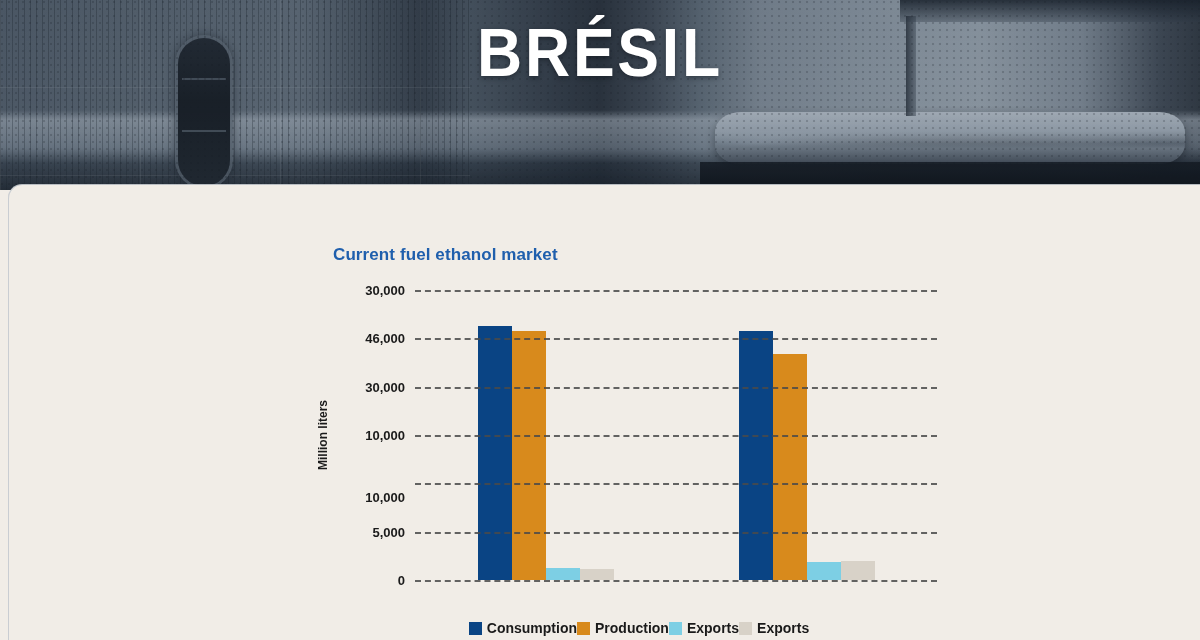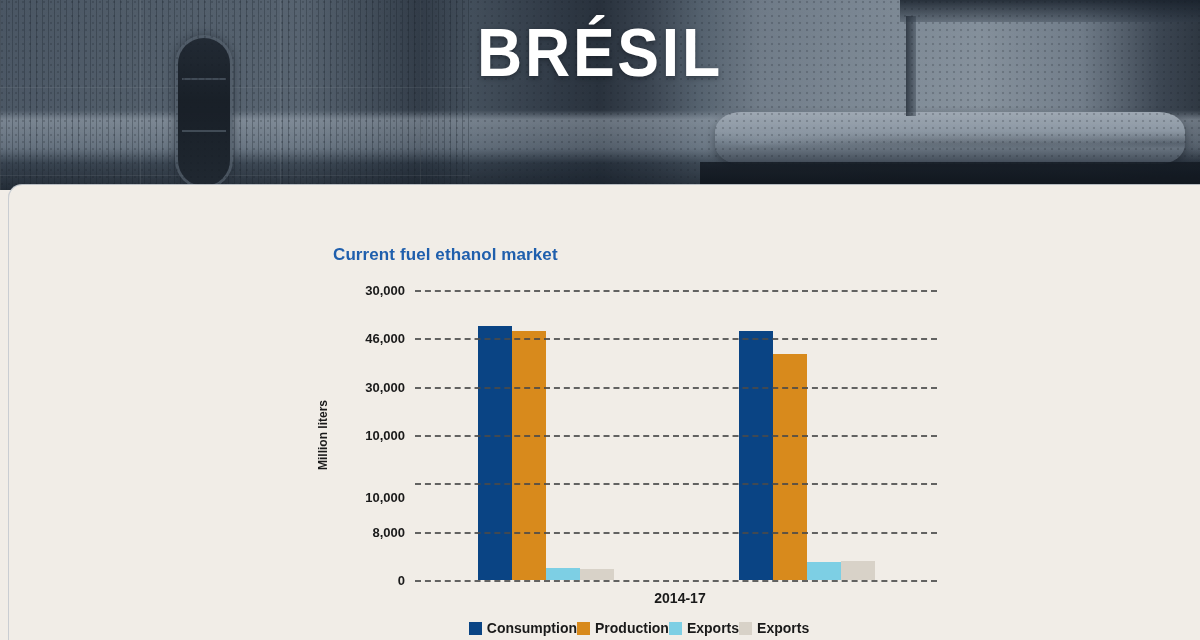--- a/index.html
+++ b/index.html
@@ -314,21 +314,21 @@
         <div class="y-axis-title">
           <span>Million liters</span>
         </div>
 
         <div class="y-ticks" id="y-ticks">
             <div class="y-tick" style="top: 0px; text-align: right;">30,000</div>
             <div class="y-tick" style="top: 48.3333px;">46,000</div>
             <div class="y-tick" style="top: 96.6667px;">30,000</div>
             <div class="y-tick" style="top: 145px;">10,000</div>
             <div class="y-tick" style="top: 207px;">10,000</div>
-            <div class="y-tick" style="top: 241.667px;">8,000</div>
+            <div class="y-tick" style="top: 241.667px;">5,000</div>
             <div class="y-tick" style="top: 290px;">0</div>
           </div>
 
         <div class="plot" id="plot">
           <div class="groups" id="groups">
               <div class="group">
                 <div class="bar" title="Consumption 2014-17: 26300" style="height: 254.233px; background: rgb(10, 68, 132);"></div>
                 <div class="bar" title="Production 2014-17: 25800" style="height: 249.4px; background: rgb(216, 138, 28);"></div>
                 <div class="bar" title="Imports 2014-17: 1250" style="height: 12.0833px; background: rgb(125, 207, 228);"></div>
                 <div class="bar" title="Exports 2014-17: 1150" style="height: 11.1167px; background: rgb(216, 210, 200);"></div>
@@ -344,21 +344,20 @@
             <div class="gridline" style="top: 48.3333px;"></div>
             <div class="gridline" style="top: 96.6667px;"></div>
             <div class="gridline" style="top: 145px;"></div>
             <div class="gridline" style="top: 193.333px;"></div>
             <div class="gridline" style="top: 241.667px;"></div>
             <div class="gridline zero" style="top: 290px;"></div>
           </div>
       </div>
 
       <div class="x-labels" id="x-labels">
-          <div class="x-label">2014-17</div>
         </div>
 
       <div class="legend" id="legend">
           <div class="legend-item">
             <span class="swatch" style="background: rgb(10, 68, 132);"></span>
             <span>Consumption</span>
           </div>
           <div class="legend-item">
             <span class="swatch" style="background: rgb(216, 138, 28);"></span>
             <span>Production</span>

